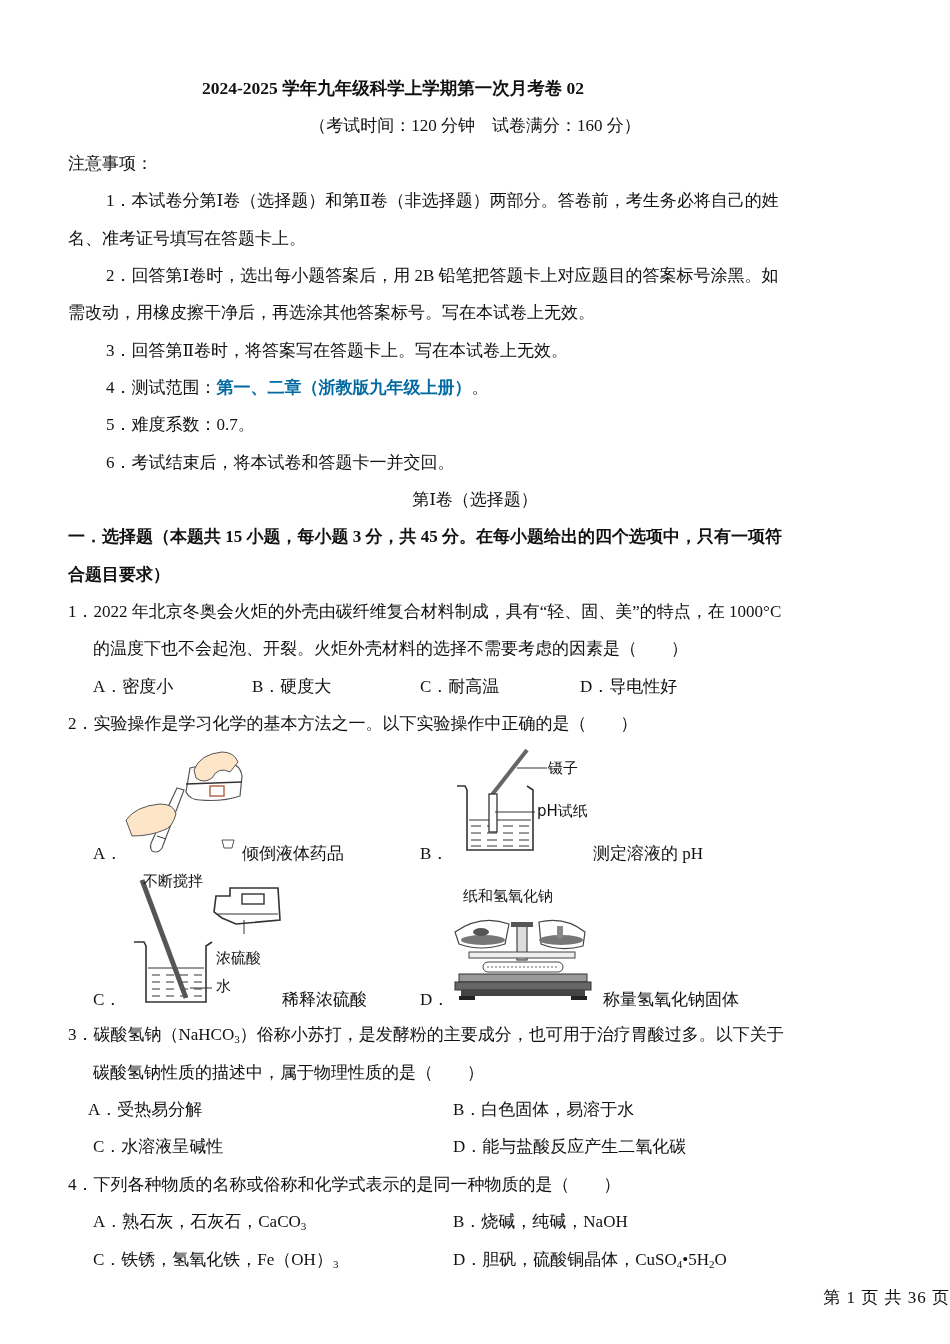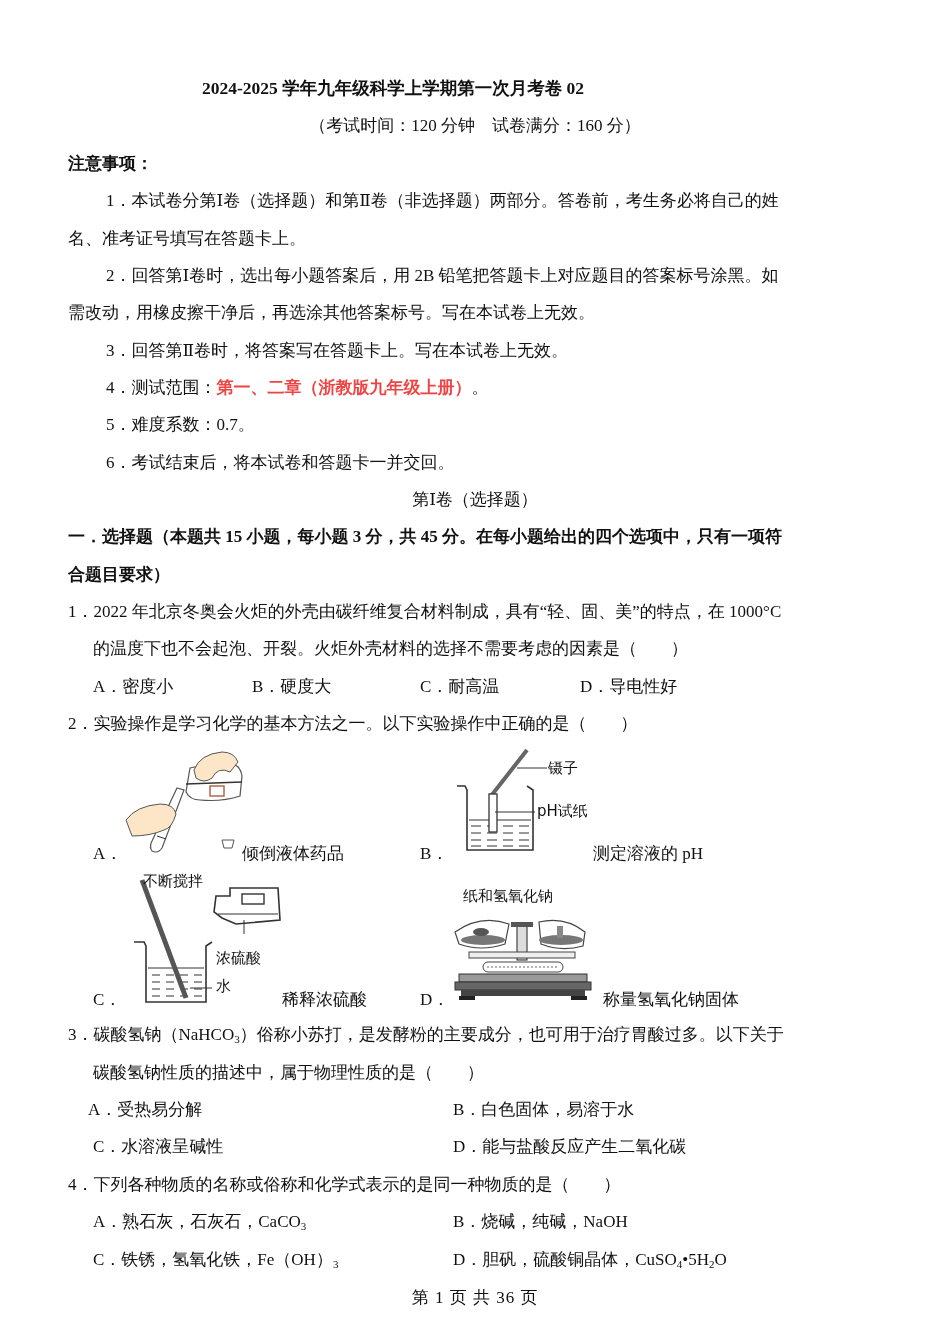--- a/index.html
+++ b/index.html
@@ -5,32 +5,32 @@
   html, body { margin: 0; padding: 0; background: #ffffff; }
   body {
     width: 950px; height: 1344px; position: relative; overflow: hidden;
     font-family: "Liberation Serif", "DejaVu Serif", serif;
     color: #111111;
     font-size: 17px;
   }
   .abs { position: absolute; white-space: nowrap; }
   .title { left: 0; width: 786px; text-align: center; top: 76px; font-weight: bold; font-size: 17.5px; }
   .subtitle { left: 0; width: 950px; text-align: center; top: 114px; font-size: 17px; }
-  .notice-head { left: 68px; top: 152px; font-weight: bold; }
+  .notice-head { left: 68px; top: 152px; font-weight: normal; }
   .line { left: 68px; font-size: 17px; }
   .indent1 { left: 106px; }
-  .red { color: #ef4444; font-weight: bold; text-align: right; }
+  .red { color: #0369a1; font-weight: bold; text-align: right; }
   .center { left: 0; width: 950px; text-align: center; }
   .bold { font-weight: bold; }
   .q-indent { left: 93px; }
   sub { font-size: 11px; vertical-align: -3px; line-height: 0; }
   .opt { position: absolute; white-space: nowrap; }
   .fig { position: absolute; }
   .fig svg { display: block; }
-  .footer { left: 0; width: 950px; text-align: center; top: 1286px; font-size: 17px; letter-spacing: 1px; }
+  .footer { left: 0; width: 950px; text-align: right; top: 1286px; font-size: 17px; letter-spacing: 1px; }
 </style>
 </head>
 <body>
 
 <div class="abs title">2024-2025 学年九年级科学上学期第一次月考卷 02</div>
 <div class="abs subtitle">（考试时间：120 分钟　试卷满分：160 分）</div>
 
 <div class="abs notice-head">注意事项：</div>
 
 <div class="abs line indent1" style="top:189px">1．本试卷分第Ⅰ卷（选择题）和第Ⅱ卷（非选择题）两部分。答卷前，考生务必将自己的姓</div>

